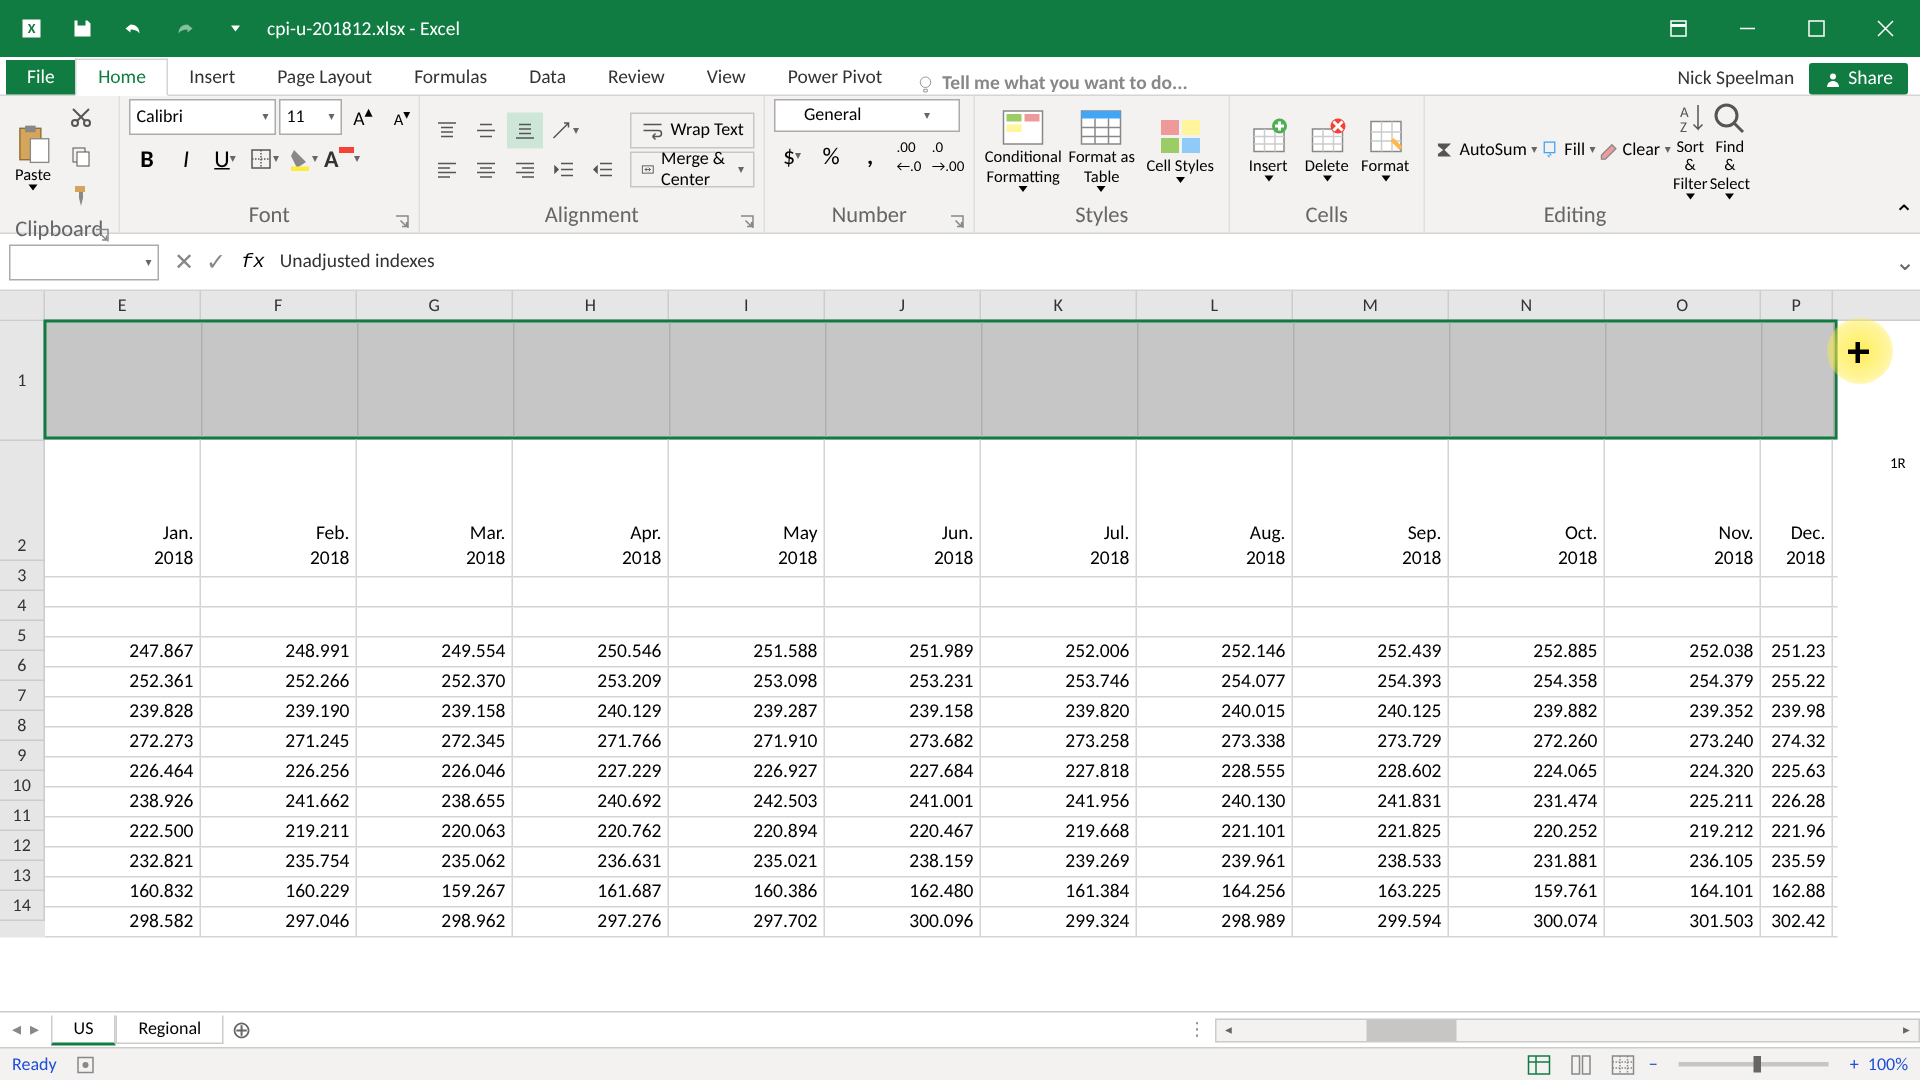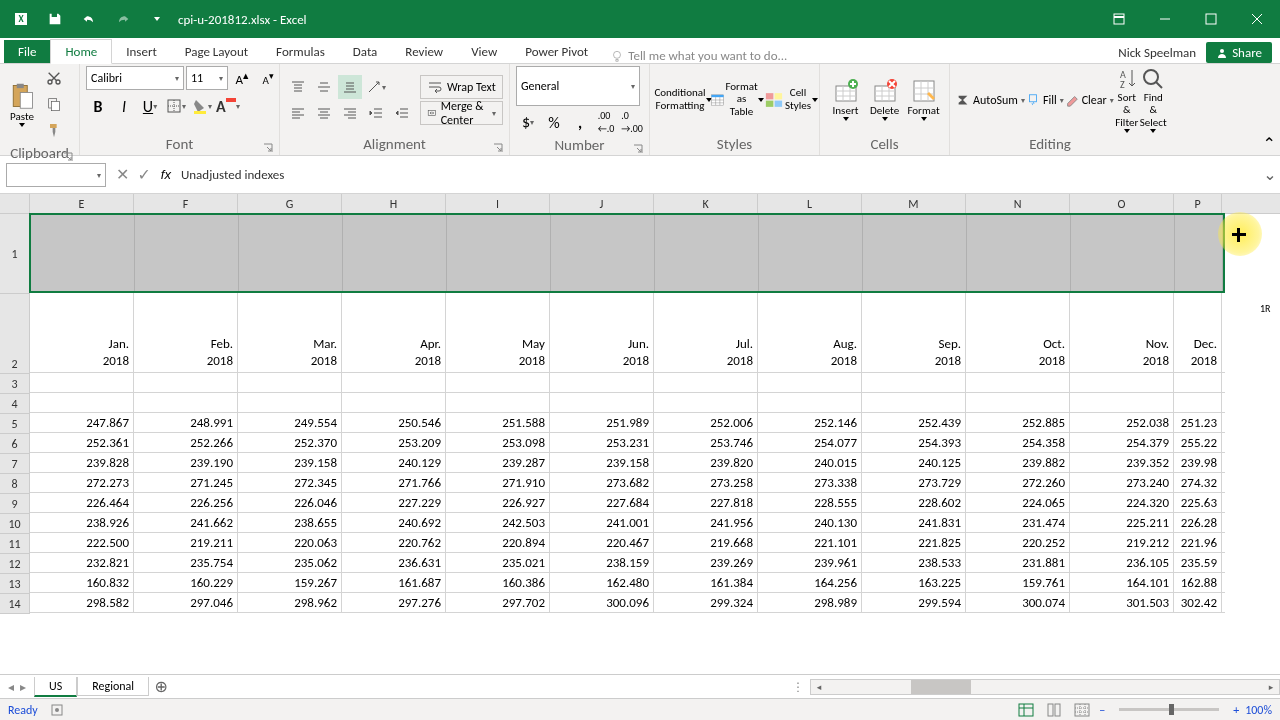--- a/index.html
+++ b/index.html
@@ -14,21 +14,21 @@
 .titlebar-center { flex: 1; text-align: left; font-size: 13px; }
 .win-controls { display: flex; }
 .win-btn { width: 46px; height: 38px; display: flex; align-items: center; justify-content: center; }
 .win-btn svg { width: 12px; height: 12px; stroke: #fff; fill: none; stroke-width: 1; }
 
 
 .ribbon-tabs { height: 26px; background: #fff; display: flex; align-items: flex-end; border-bottom: 1px solid #d4d4d4; padding-left: 4px; }
 .tab { padding: 4px 14px; font-size: 13px; color: #333; cursor: pointer; }
 .tab.file { background: #107c41; color: #fff; }
 .tab.active { border: 1px solid #d4d4d4; border-bottom: 1px solid #fff; margin-bottom: -1px; background: #fff; color: #107c41; }
-.tellme { flex: 0 0 auto; display: flex; align-items: center; color: #888; font-size: 13px; padding: 0 8px; }
+.tellme { flex: 0 0 auto; display: flex; align-items: center; color: #888; font-size: 13px; padding: 0 8px; font-weight: bold; }
 .tellme svg { width: 14px; height: 14px; margin-right: 4px; fill: none; stroke: #888; }
 .ribbon-right { margin-left: auto; display: flex; align-items: center; padding-right: 8px; gap: 10px; font-size: 13px; color: #333; }
 .share-btn { background: #107c41; color: #fff; padding: 3px 10px; border-radius: 2px; display: flex; align-items: center; gap: 4px; }
 .share-btn svg { width: 12px; height: 12px; fill: #fff; }
 
 
 .ribbon { height: 92px; background: #f3f2f1; border-bottom: 1px solid #d4d4d4; display: flex; position: relative; }
 .group { border-right: 1px solid #e1dfdd; padding: 2px 6px 0 6px; display: flex; flex-direction: column; }
 .group-content { flex: 1; display: flex; align-items: center; }
 .group-label { text-align: center; font-size: 15px; color: #666; padding: 2px 0; position: relative; }
@@ -50,42 +50,42 @@
 .font-size { width: 42px; height: 24px; border: 1px solid #ababab; background: #fff; font-size: 12px; padding: 0 4px; display: flex; align-items: center; justify-content: space-between; }
 .caret { font-size: 8px; color: #666; }
 
 .align-grp { width: 230px; }
 .align-left { display: flex; flex-direction: column; gap: 2px; }
 .align-row { display: flex; gap: 2px; }
 .wrap-merge { display: flex; flex-direction: column; gap: 2px; margin-left: 6px; }
 .wrap-btn { display: flex; align-items: center; gap: 4px; border: 1px solid #c8c6c4; padding: 2px 6px; font-size: 12px; height: 24px; }
 
 .number-grp { width: 140px; }
-.num-fmt { width: 124px; height: 40px; border: 1px solid #ababab; background: #fff; font-size: 12px; padding: 0 4px; display: flex; align-items: center; justify-content: space-between; margin-bottom: 4px; }
+.num-fmt { width: 124px; height: 22px; border: 1px solid #ababab; background: #fff; font-size: 12px; padding: 0 19px; display: flex; align-items: center; justify-content: space-between; margin-bottom: 4px; }
 
 .styles-grp { width: 170px; }
-.style-btn { display: flex; flex-direction: row; align-items: center; justify-content: center; font-size: 11px; width: 54px; text-align: center; line-height: 1.1; }
+.style-btn { display: flex; flex-direction: column; align-items: center; justify-content: center; font-size: 11px; width: 54px; text-align: center; line-height: 1.1; }
 .style-btn svg { width: 32px; height: 28px; }
 
 .cells-grp { width: 130px; }
 .cell-btn { display: flex; flex-direction: column; align-items: center; font-size: 11px; width: 40px; }
 .cell-btn svg { width: 26px; height: 26px; }
 
 .editing-grp { width: 200px; }
 .editing-left { display: flex; flex-direction: row; gap: 1px; font-size: 12px; }
 .editing-left div { display: flex; align-items: center; gap: 3px; }
 .editing-left svg { width: 14px; height: 14px; }
 .ed-btn { display: flex; flex-direction: column; align-items: center; font-size: 11px; width: 44px; text-align: center; line-height: 1.1; }
 .ed-btn svg { width: 26px; height: 26px; }
 
 
 .fbar { height: 38px; display: flex; align-items: center; border-bottom: 1px solid #d4d4d4; }
 .namebox { width: 100px; height: 24px; border: 1px solid #ababab; margin-left: 6px; display: flex; align-items: center; justify-content: flex-end; padding-right: 4px; font-size: 12px; }
 .fbar-btns { display: flex; gap: 8px; padding: 0 10px; color: #888; }
-.fx { font-style: italic; font-size: 13px; margin-right: 6px; font-family: Liberation Sans, sans-serif; }
+.fx { font-style: italic; font-size: 13px; margin-right: 6px; font-family: Liberation Mono, monospace; }
 .fbar-input { flex: 1; font-size: 13px; color: #333; padding: 0 4px; }
 .fbar-expand { width: 20px; text-align: center; color: #666; }
 
 
 .grid-area { position: relative; height: 480px; overflow: hidden; }
 .col-headers { display: flex; height: 20px; background: #e6e6e6; border-bottom: 1px solid #ccc; }
 .corner { width: 30px; border-right: 1px solid #ccc; background: #e6e6e6; }
 .colh { width: 104px; text-align: center; font-size: 12px; border-right: 1px solid #ccc; color: #333; line-height: 20px; }
 .colh.last { width: 48px; }
 .grid-body { display: flex; }
@@ -591,21 +591,21 @@
           <div class="cell"></div>
           <div class="cell"></div>
           <div class="cell"></div>
           <div class="cell"></div>
           <div class="cell"></div>
           <div class="cell"></div>
           <div class="cell"></div>
           <div class="cell"></div>
           <div class="cell last"></div>
         </div>
-        <div class="row tall" style="height: 80px;">
+        <div class="row tall" style="height: 92px;">
           <div class="cell hdr">
             <span>Jan.</span>
             <span>2018</span>
           </div>
           <div class="cell hdr">
             <span>Feb.</span>
             <span>2018</span>
           </div>
           <div class="cell hdr">
             <span>Mar.</span>

